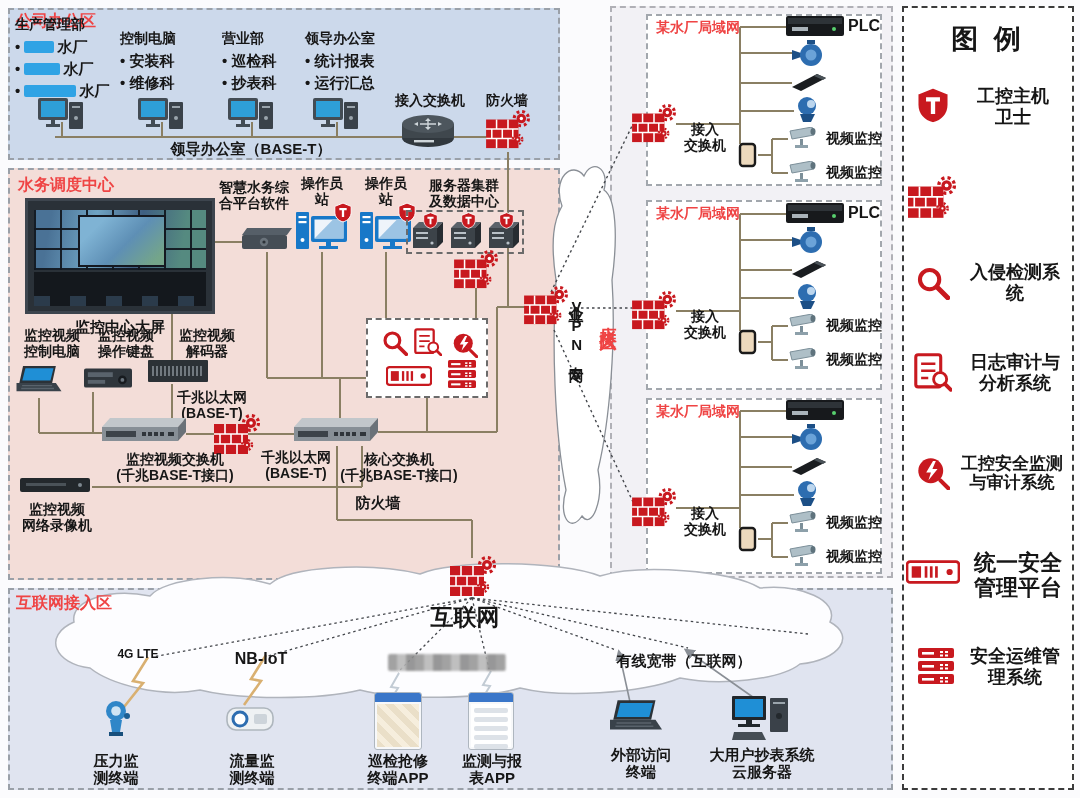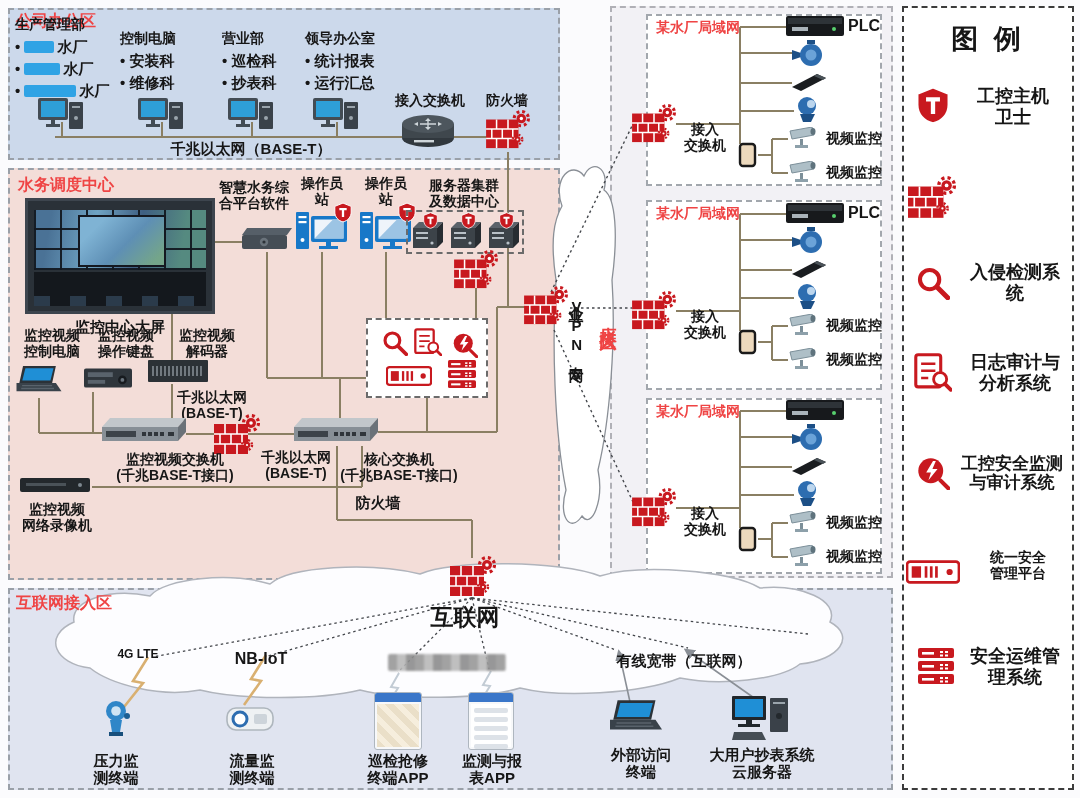--- a/index.html
+++ b/index.html
@@ -371,21 +371,21 @@
       <svg class="ic" width="56" height="38">
         <use href="#ic-roundswitch"></use>
       </svg>
     </div>
   <div class="lbl" style="left:477px;top:93px;width:60px;font-size:14px;">防火墙</div>
   <div class="node" style="left:486px;top:110px;">
       <svg class="ic" width="44" height="40">
         <use href="#ic-firewall"></use>
       </svg>
     </div>
-  <div class="lbl" style="left:166px;top:140px;width:170px;font-size:15px;">千兆以太网（BASE-T）</div>
+  <div class="lbl" style="left:166px;top:140px;width:170px;font-size:15px;">领导办公室（BASE-T）</div>
 
   <div class="lbl red ztitle left" style="left:18px;top:176px;">水务调度中心</div>
 
   <div class="node bigscreen" style="left:25px;top:198px;width:190px;height:116px;">
     <div class="mosaic"></div>
     <div class="mosaic-center"></div>
     <div class="desks"></div>
   </div>
   <div class="lbl" style="left:60px;top:318px;width:120px;font-size:15px;">监控中心大屏</div>
 
@@ -767,21 +767,21 @@
 
   <svg class="ic node" style="left:916px;top:456px;" width="34" height="34">
       <use href="#ic-boltcircle"></use>
     </svg>
   <div class="lbl" style="left:948px;top:454px;width:128px;font-size:17px;">工控安全监测
 与审计系统</div>
 
   <svg class="ic node" style="left:906px;top:560px;" width="54" height="24">
       <use href="#ic-appliance"></use>
     </svg>
-  <div class="lbl" style="left:966px;top:550px;width:104px;font-size:14px;">统一安全
+  <div class="lbl" style="left:966px;top:550px;width:104px;font-size:22px;">统一安全
 管理平台</div>
 
   <svg class="ic node" style="left:918px;top:648px;" width="36" height="36">
       <use href="#ic-opsservers"></use>
     </svg>
   <div class="lbl" style="left:956px;top:646px;width:118px;font-size:18px;">安全运维管
 理系统</div>
 
 </div>
 

